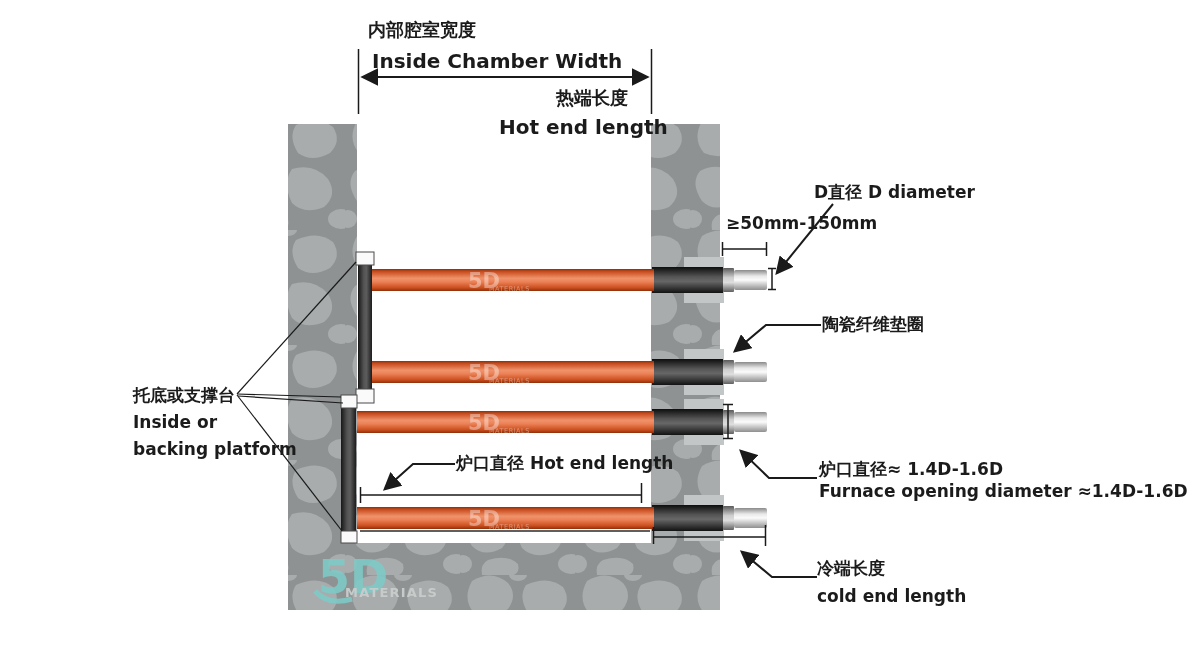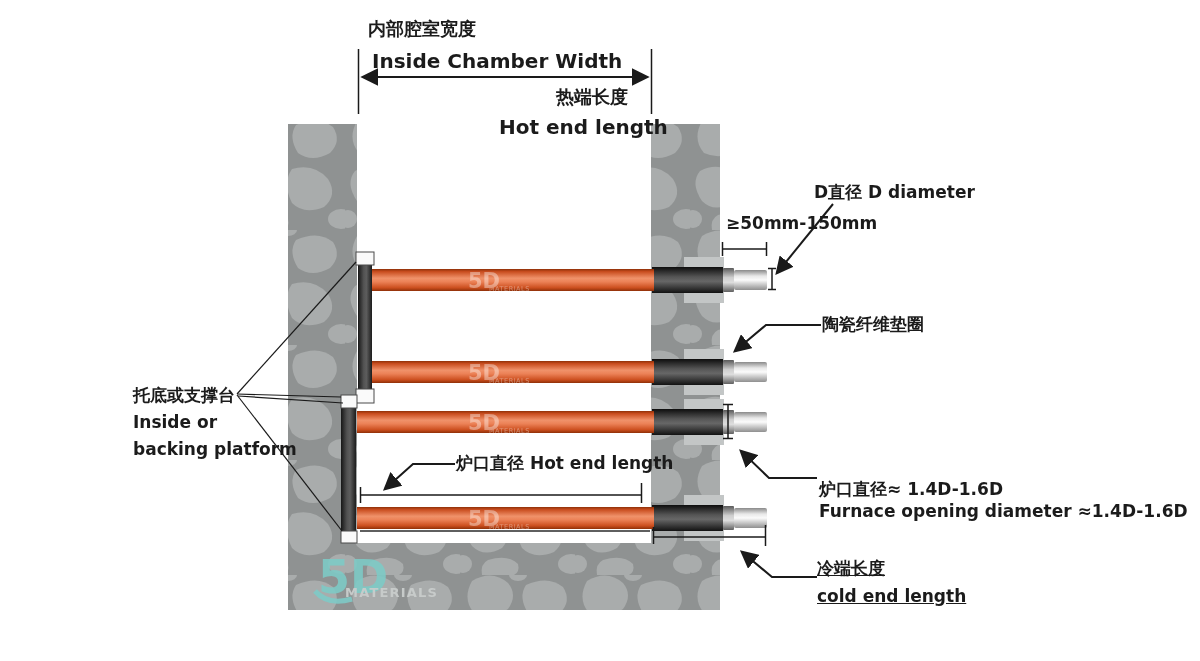--- a/index.html
+++ b/index.html
@@ -4,21 +4,21 @@
 <style>
   html,body { margin:0; padding:0; background:#ffffff; }
   .stage {
     position:relative; width:1200px; height:661px; background:#ffffff;
     font-family:"DejaVu Sans","Liberation Sans",sans-serif;
     color:#1b1b1b; overflow:hidden;
   }
   .stage svg.draw { position:absolute; left:0; top:0; width:1200px; height:661px; }
   .lbl { position:absolute; font-weight:600; white-space:nowrap; line-height:1.3; }
   .fs17 { font-size:17px; }
-  .fs18 { font-size:18px;font-family:Liberation Serif, serif; }
+  .fs18 { font-size:18px; }
   .fs20 { font-size:20px; }
   .stack span { display:block; }
 </style>
 </head>
 <body>
 
 <div class="stage">
 
   <svg class="draw" viewBox="0 0 1200 661">
     <defs>
@@ -199,26 +199,26 @@
   <div class="lbl fs18" style="left:556px; top:86px;">热端长度</div>
   <div class="lbl fs20" style="left:499px; top:114px;">Hot end length</div>
 
   <div class="lbl fs17" style="left:814px; top:181px;">D直径 D diameter</div>
   <div class="lbl fs17" style="left:726px; top:212px;">≥50mm-150mm</div>
 
   <div class="lbl fs17 stack" style="left:822px; top:313px;">
     <span>陶瓷纤维垫圈</span>
   </div>
 
-  <div class="lbl fs17 stack" style="left:819px; top:478px;">
+  <div class="lbl fs17 stack" style="left:819px; top:458px;">
     <span>炉口直径≈  1.4D-1.6D</span>
     <span>Furnace opening diameter ≈1.4D-1.6D</span>
   </div>
 
-  <div class="lbl fs17 stack" style="left:817px; top:554px; line-height:1.65;text-decoration:underline;">
+  <div class="lbl fs17 stack" style="left:817px; top:554px; line-height:1.65;">
     <span>冷端长度</span>
     <span>cold end length</span>
   </div>
 
   <div class="lbl fs17 stack" style="left:133px; top:382px; line-height:1.6;">
     <span>托底或支撑台</span>
     <span>Inside or</span>
     <span>backing platform</span>
   </div>
 

